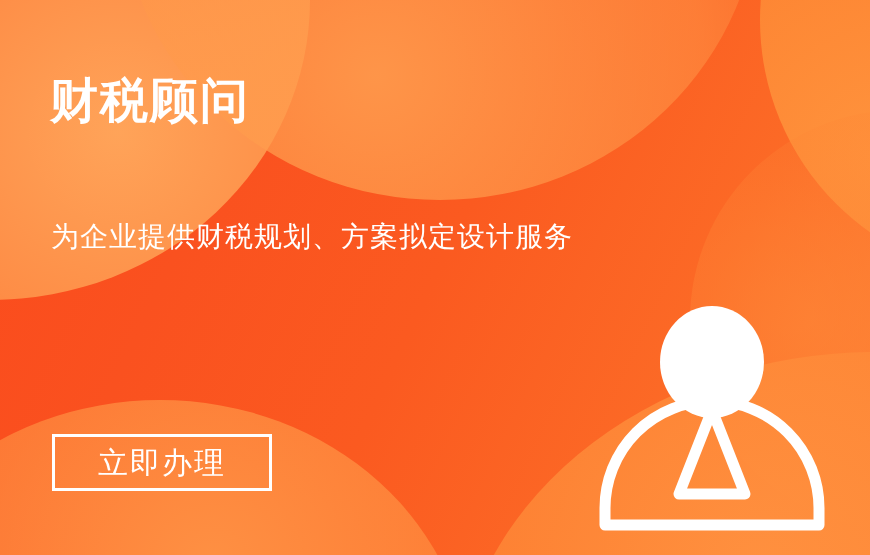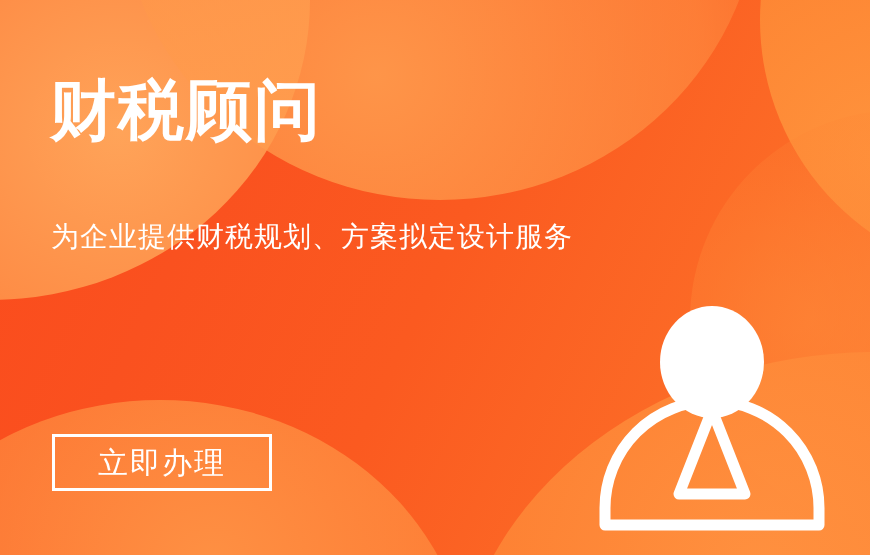--- a/index.html
+++ b/index.html
@@ -70,21 +70,21 @@
   #content {
     position: absolute;
     inset: 0;
   }
   #title {
     position: absolute;
     left: 50px;
     top: 77px;
     margin: 0;
     color: #ffffff;
-    font-size: 66px;
+    font-size: 48px;
     line-height: 1;
     font-weight: bold;
     letter-spacing: 2px;
     white-space: nowrap;
   }
   #subtitle {
     position: absolute;
     left: 51px;
     top: 219px;
     margin: 0;

